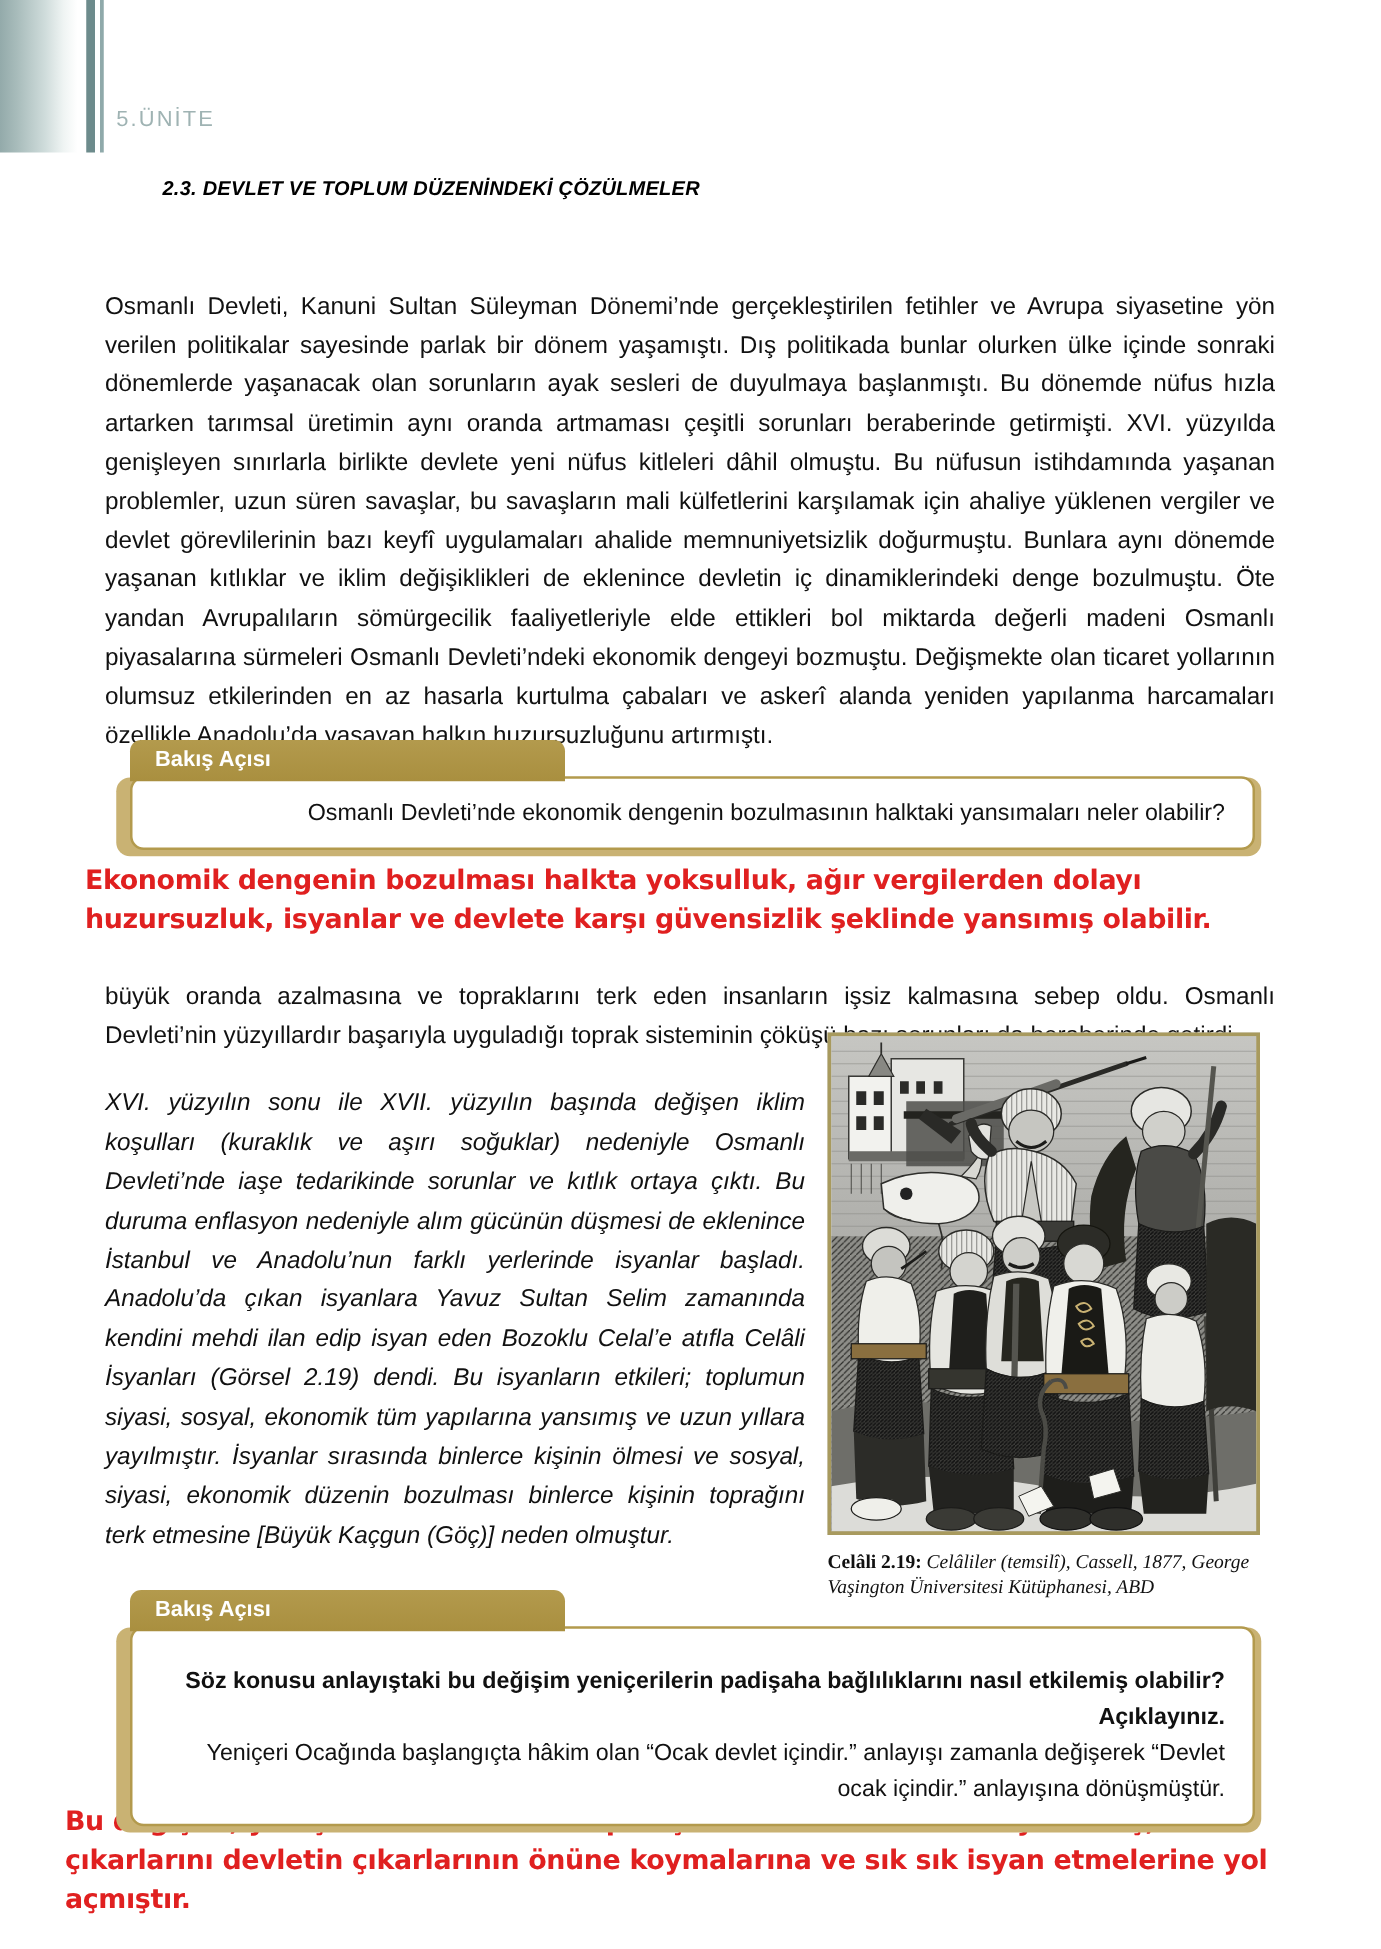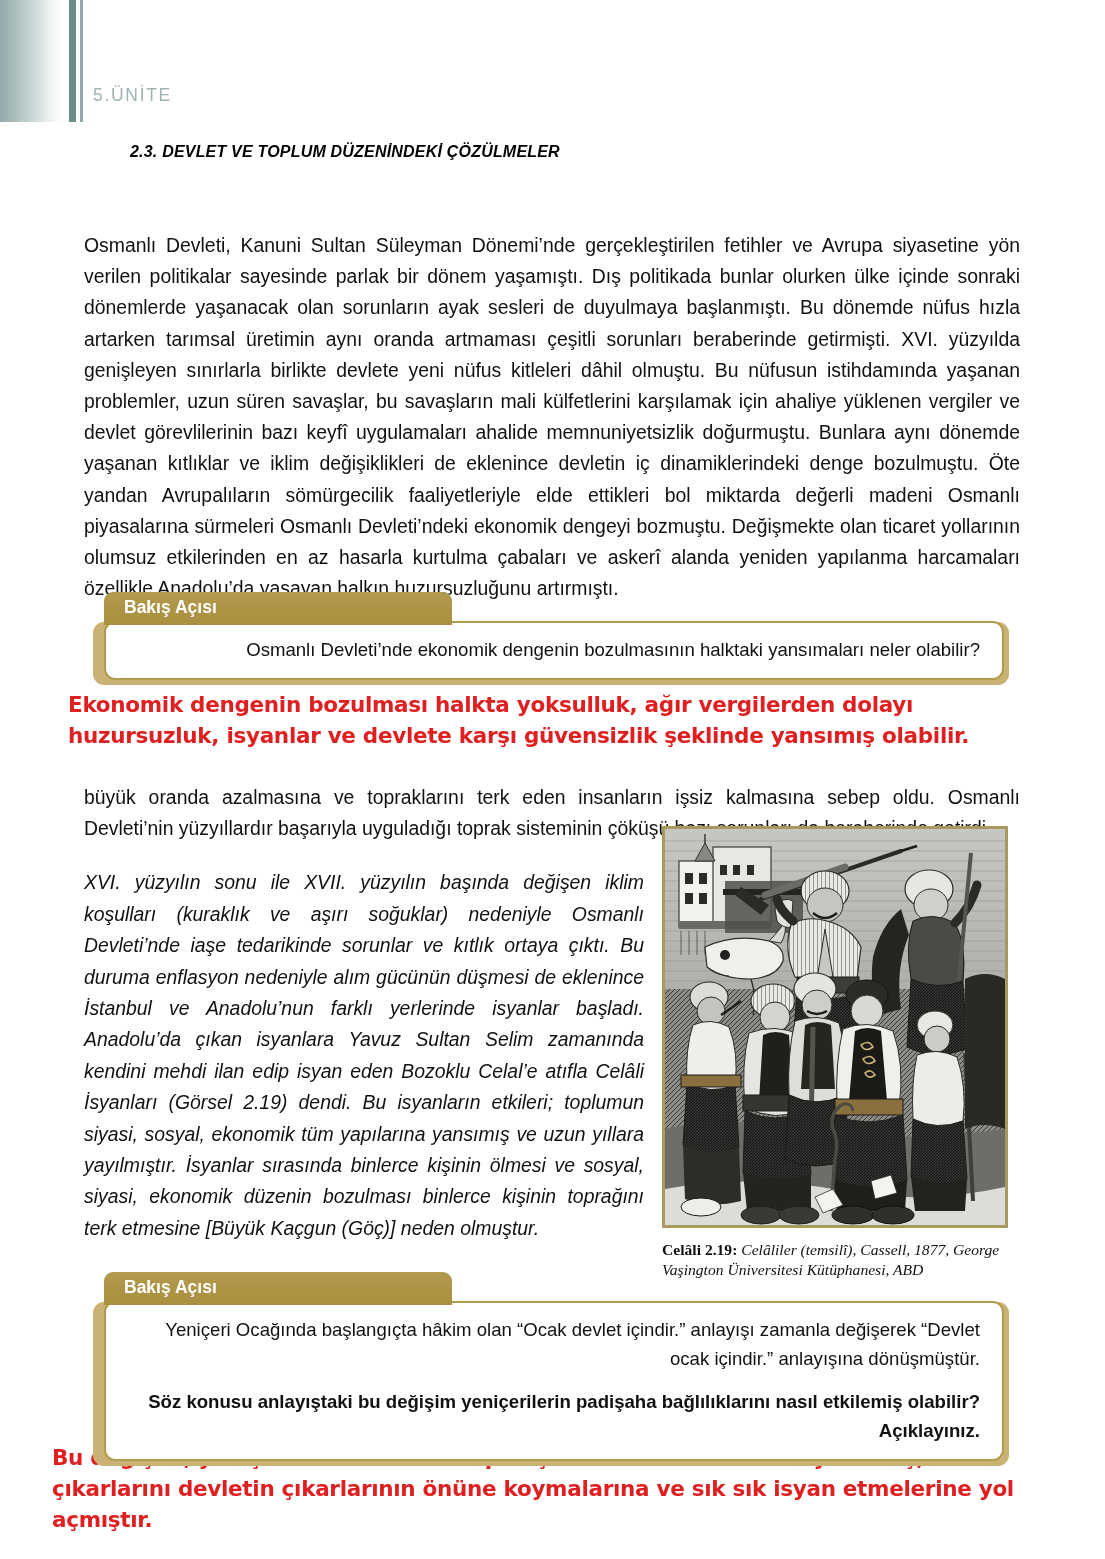--- a/index.html
+++ b/index.html
@@ -393,18 +393,18 @@
 </div>
 
 <div class="figure-caption">
   <b>Celâli 2.19:</b><span> Celâliler (temsilî), Cassell, 1877, George Vaşington Üniversitesi Kütüphanesi, ABD</span>
 </div>
 
 <div class="perspective" id="perspective-2">
   <div class="persp-tab">Bakış Açısı</div>
   <div class="persp-shadow" style="left:5px; right:-5px; top:30px; bottom:-5px;"></div>
   <div class="persp-body">
+    <div class="persp-text bold">Söz konusu anlayıştaki bu değişim yeniçerilerin padişaha bağlılıklarını nasıl etkilemiş olabilir?  Açıklayınız.</div>
     <div class="persp-text">Yeniçeri Ocağında başlangıçta hâkim olan “Ocak devlet içindir.” anlayışı zamanla değişerek “Devlet ocak içindir.” anlayışına dönüşmüştür.</div>
-    <div class="persp-text bold">Söz konusu anlayıştaki bu değişim yeniçerilerin padişaha bağlılıklarını nasıl etkilemiş olabilir?  Açıklayınız.</div>
   </div>
 </div>
 
 <div class="answer-red" id="answer-2">Bu değişim, yeniçerilerin devlete ve padişaha olan sadakatini zayıflatmış, kendi çıkarlarını devletin çıkarlarının önüne koymalarına ve sık sık isyan etmelerine yol açmıştır.</div>
 
 </body></html>

